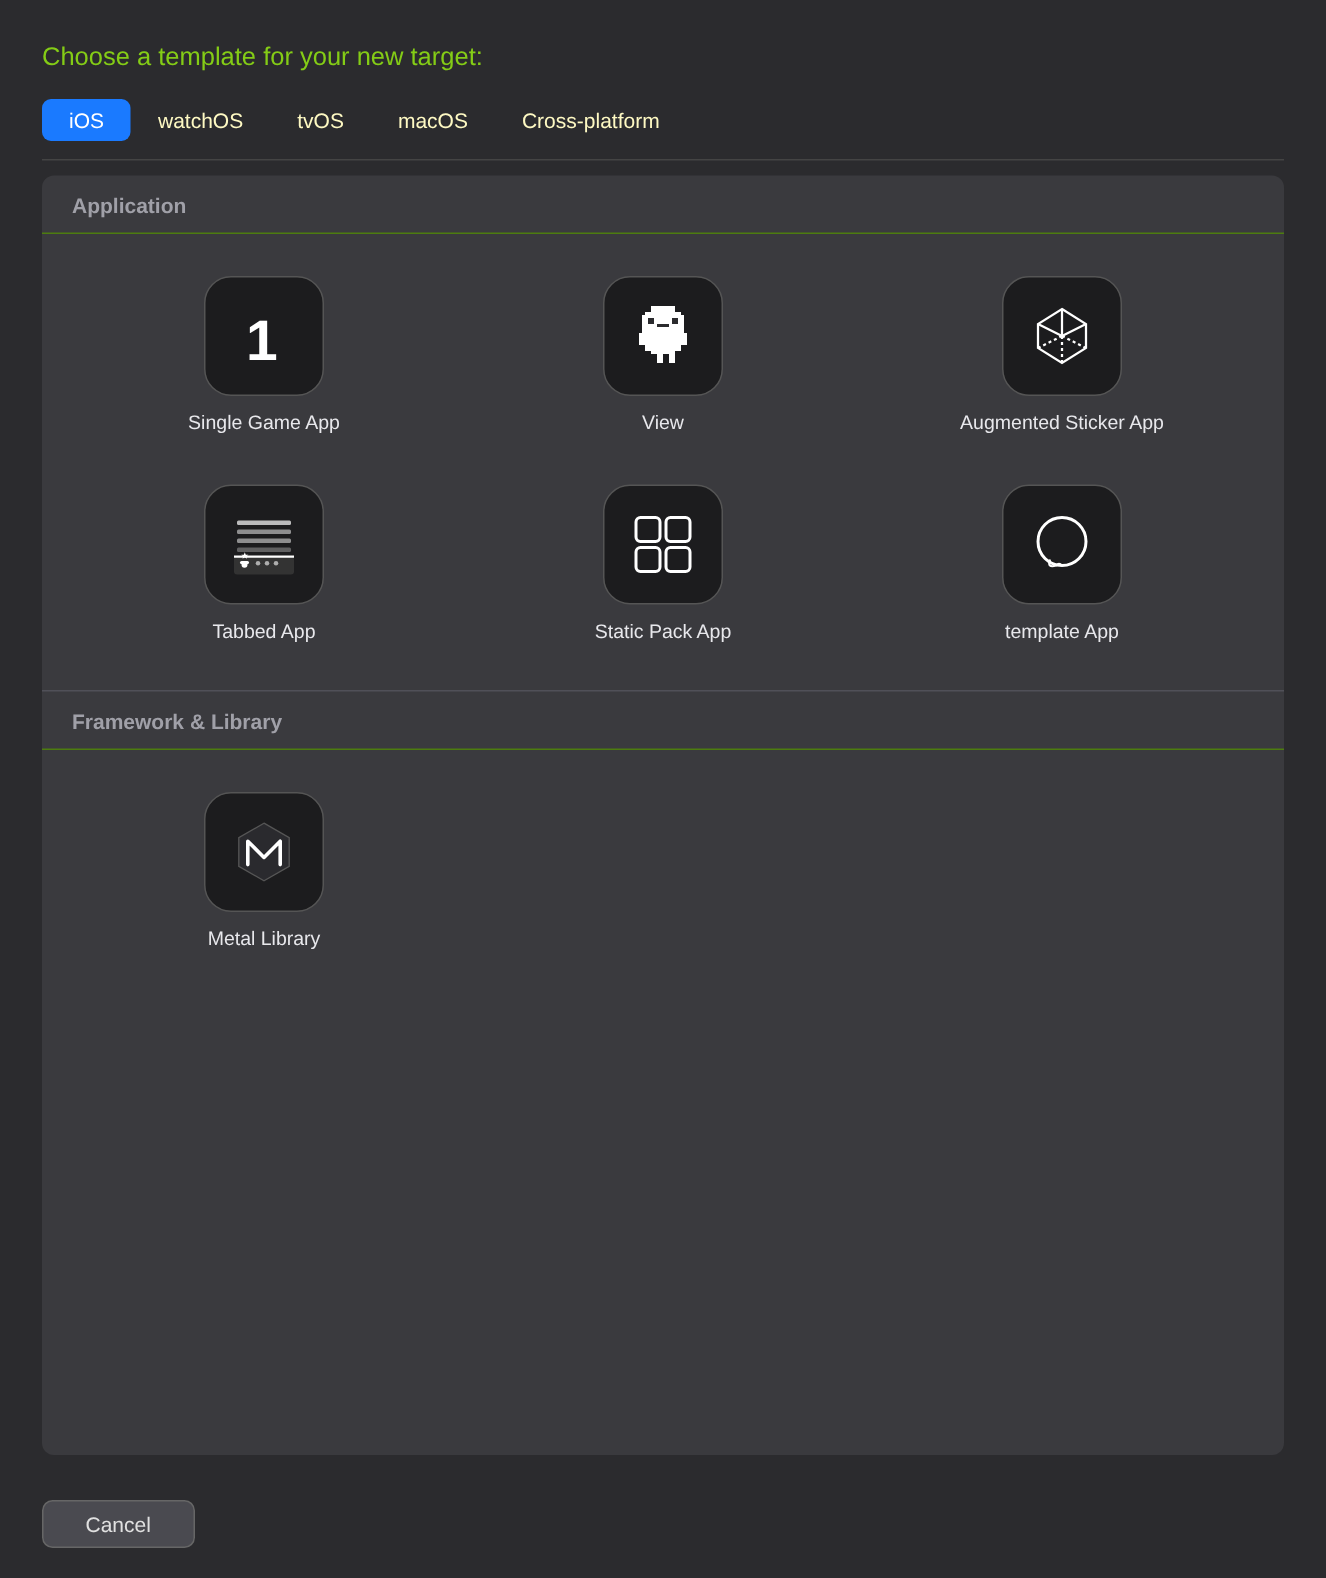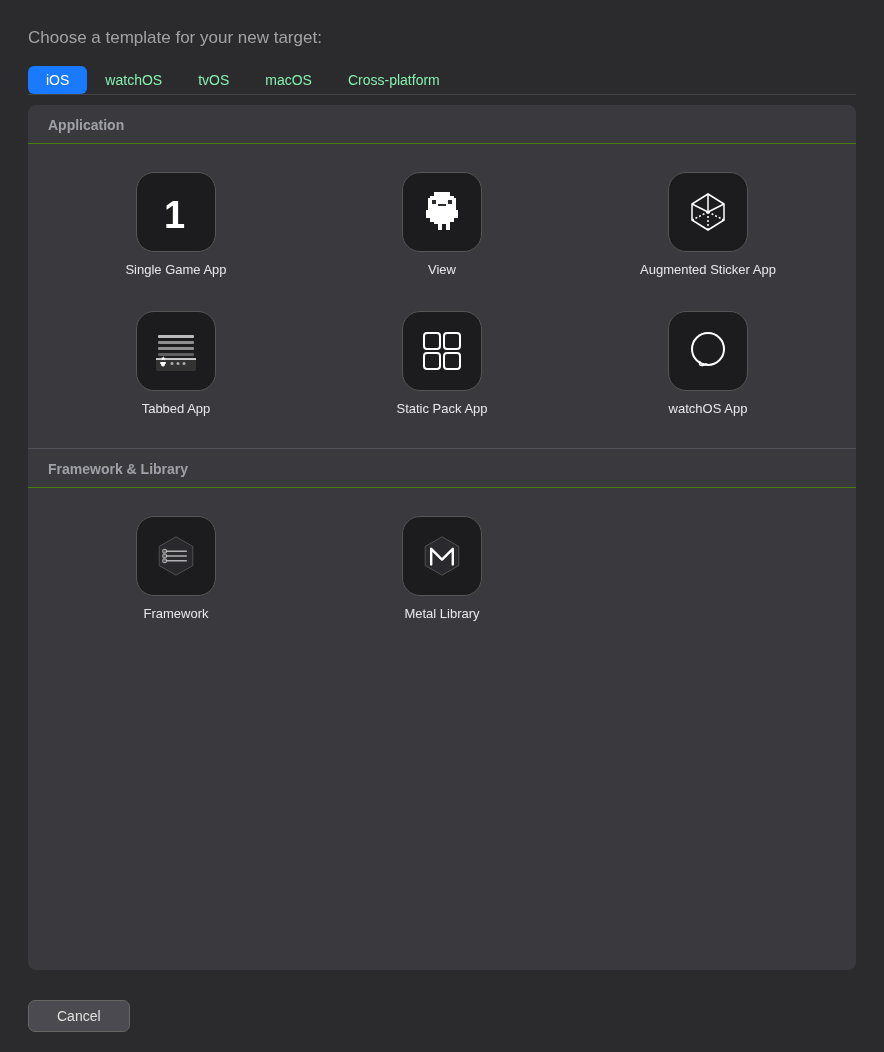--- a/index.html
+++ b/index.html
@@ -11,37 +11,37 @@
       width: 884px;
       min-height: 1052px;
       display: flex;
       flex-direction: column;
       padding: 28px 28px 20px 28px;
     }
 
     .dialog-title {
       font-size: 17px;
       font-weight: 400;
-      color: #a3a3a3;
+      color: #84cc16;
       margin-bottom: 18px;
     }
 
     .tabs-bar {
       display: flex;
       flex-direction: row;
       gap: 0;
       margin-bottom: 0;
       border-bottom: 1px solid #444;
-      padding-bottom: 0;
+      padding-bottom: 12px;
     }
 
     .tab-btn {
       background: none;
       border: none;
-      color: #86efac;
+      color: #fef9c3;
       font-size: 14px;
       padding: 6px 18px;
       cursor: pointer;
       border-radius: 6px 6px 0 0;
       font-family: inherit;
       transition: background 0.1s;
     }
 
     .tab-btn.active {
       background: #1a7aff;
@@ -241,51 +241,36 @@
     </div>
 
     <div class="template-item">
       <div class="template-icon">
         <svg viewBox="0 0 48 48" fill="none" xmlns="http://www.w3.org/2000/svg">
 
           <circle cx="24" cy="22" r="16" fill="none" stroke="white" stroke-width="2"></circle>
           <path d="M 16 34 Q 14 40 20 38 Q 22 36 24 38" fill="none" stroke="white" stroke-width="1.5"></path>
         </svg>
       </div>
-      <span class="template-label">watchOS App</span>
+      <span class="template-label">template App</span>
     </div>
 
   </div>
 
   <div class="framework-section">
     <div class="section-header">Framework &amp; Library</div>
     <div class="template-grid">
+
+
 
       <div class="template-item">
         <div class="template-icon" style="background:#1c1c1e; border:1.5px solid #555; padding:0; overflow:hidden;">
           <svg viewBox="0 0 80 80" width="80" height="80" xmlns="http://www.w3.org/2000/svg">
             <polygon points="40,8 68,24 68,56 40,72 12,56 12,24" fill="#2a2a2e" stroke="#555" stroke-width="1.5"></polygon>
 
-            <line x1="22" y1="32" x2="58" y2="32" stroke="white" stroke-width="2" opacity="0.8"></line>
-            <line x1="22" y1="40" x2="58" y2="40" stroke="white" stroke-width="2" opacity="0.8"></line>
-            <line x1="22" y1="48" x2="58" y2="48" stroke="white" stroke-width="2" opacity="0.8"></line>
-            <rect x="18" y="29" width="6" height="6" rx="1" fill="#555" stroke="white" stroke-width="1"></rect>
-            <rect x="18" y="37" width="6" height="6" rx="1" fill="#555" stroke="white" stroke-width="1"></rect>
-            <rect x="18" y="45" width="6" height="6" rx="1" fill="#555" stroke="white" stroke-width="1"></rect>
-          </svg>
-        </div>
-        <span class="template-label">Framework</span>
-      </div>
-
-
-      <div class="template-item">
-        <div class="template-icon" style="background:#1c1c1e; border:1.5px solid #555; padding:0; overflow:hidden;">
-          <svg viewBox="0 0 80 80" width="80" height="80" xmlns="http://www.w3.org/2000/svg">
-            <polygon points="40,8 68,24 68,56 40,72 12,56 12,24" fill="#2a2a2e" stroke="#555" stroke-width="1.5"></polygon>
-
             <path d="M22 54 L22 28 L40 46 L58 28 L58 54" fill="none" stroke="white" stroke-width="4" stroke-linejoin="round" stroke-linecap="round"></path>
           </svg>
         </div>
         <span class="template-label">Metal Library</span>
       </div>
 
     </div>
   </div>
 </div>
 

